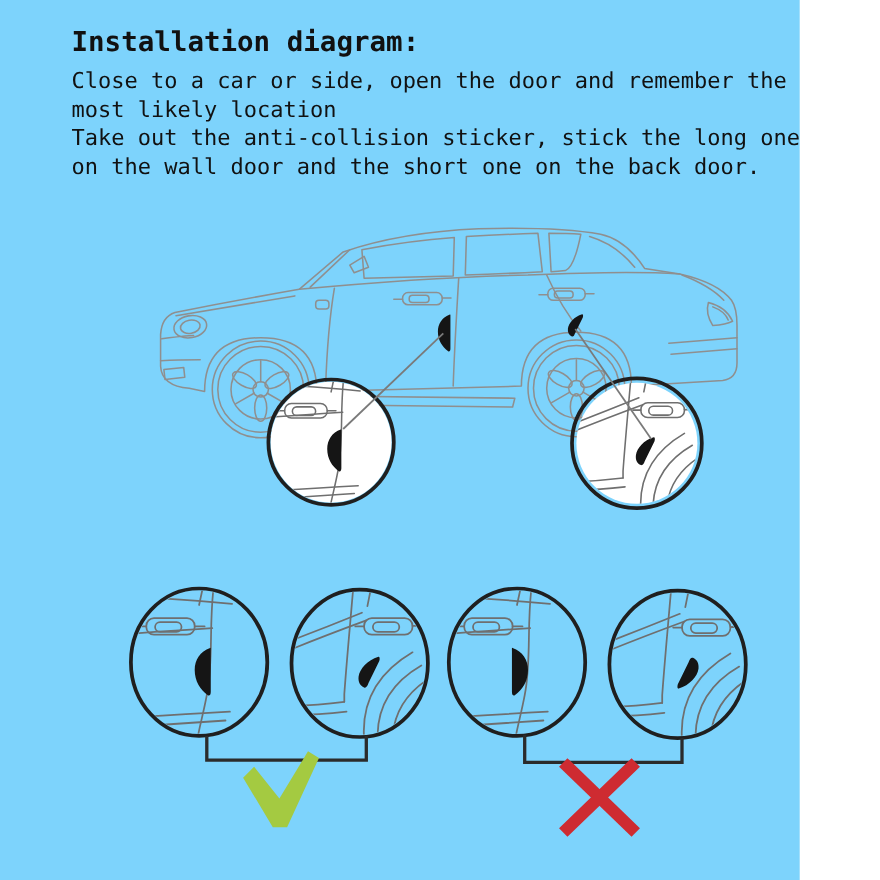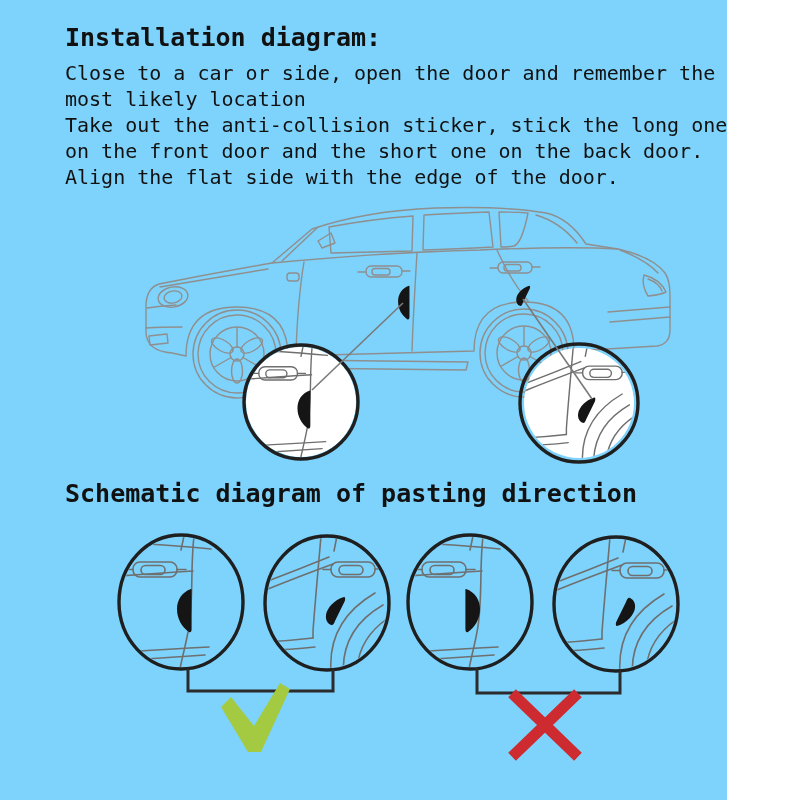--- a/index.html
+++ b/index.html
@@ -18,25 +18,23 @@
   .xbar{stroke-width:11;stroke-linecap:square;}
 </style>
 </head>
 <body>
 
 <div class="page">
 
   <div class="textblock">
     <h1 class="title">Installation diagram:</h1>
     <p class="instr">Close to a car or side, open the door and remember the most likely location</p>
-    <p class="instr">Take out the anti-collision sticker, stick the long one on the front door and the short one on the back door.</p>
-    <p class="instr">Align the flat side with the edge of the door.</p>
+    <p class="instr">Take out the anti-collision sticker, stick the long one on the wall door and the short one on the back door.</p>
   </div>
 
-  <h2 class="section">Schematic diagram of pasting direction</h2>
 
   <svg class="figure" width="800" height="800" viewBox="0 0 800 800">
     <defs>
       <clipPath id="clipSmall">
           <ellipse cx="0" cy="0" rx="60" ry="65"></ellipse>
         </clipPath>
       <clipPath id="clipMag">
           <circle cx="0" cy="0" r="55"></circle>
         </clipPath>
 

